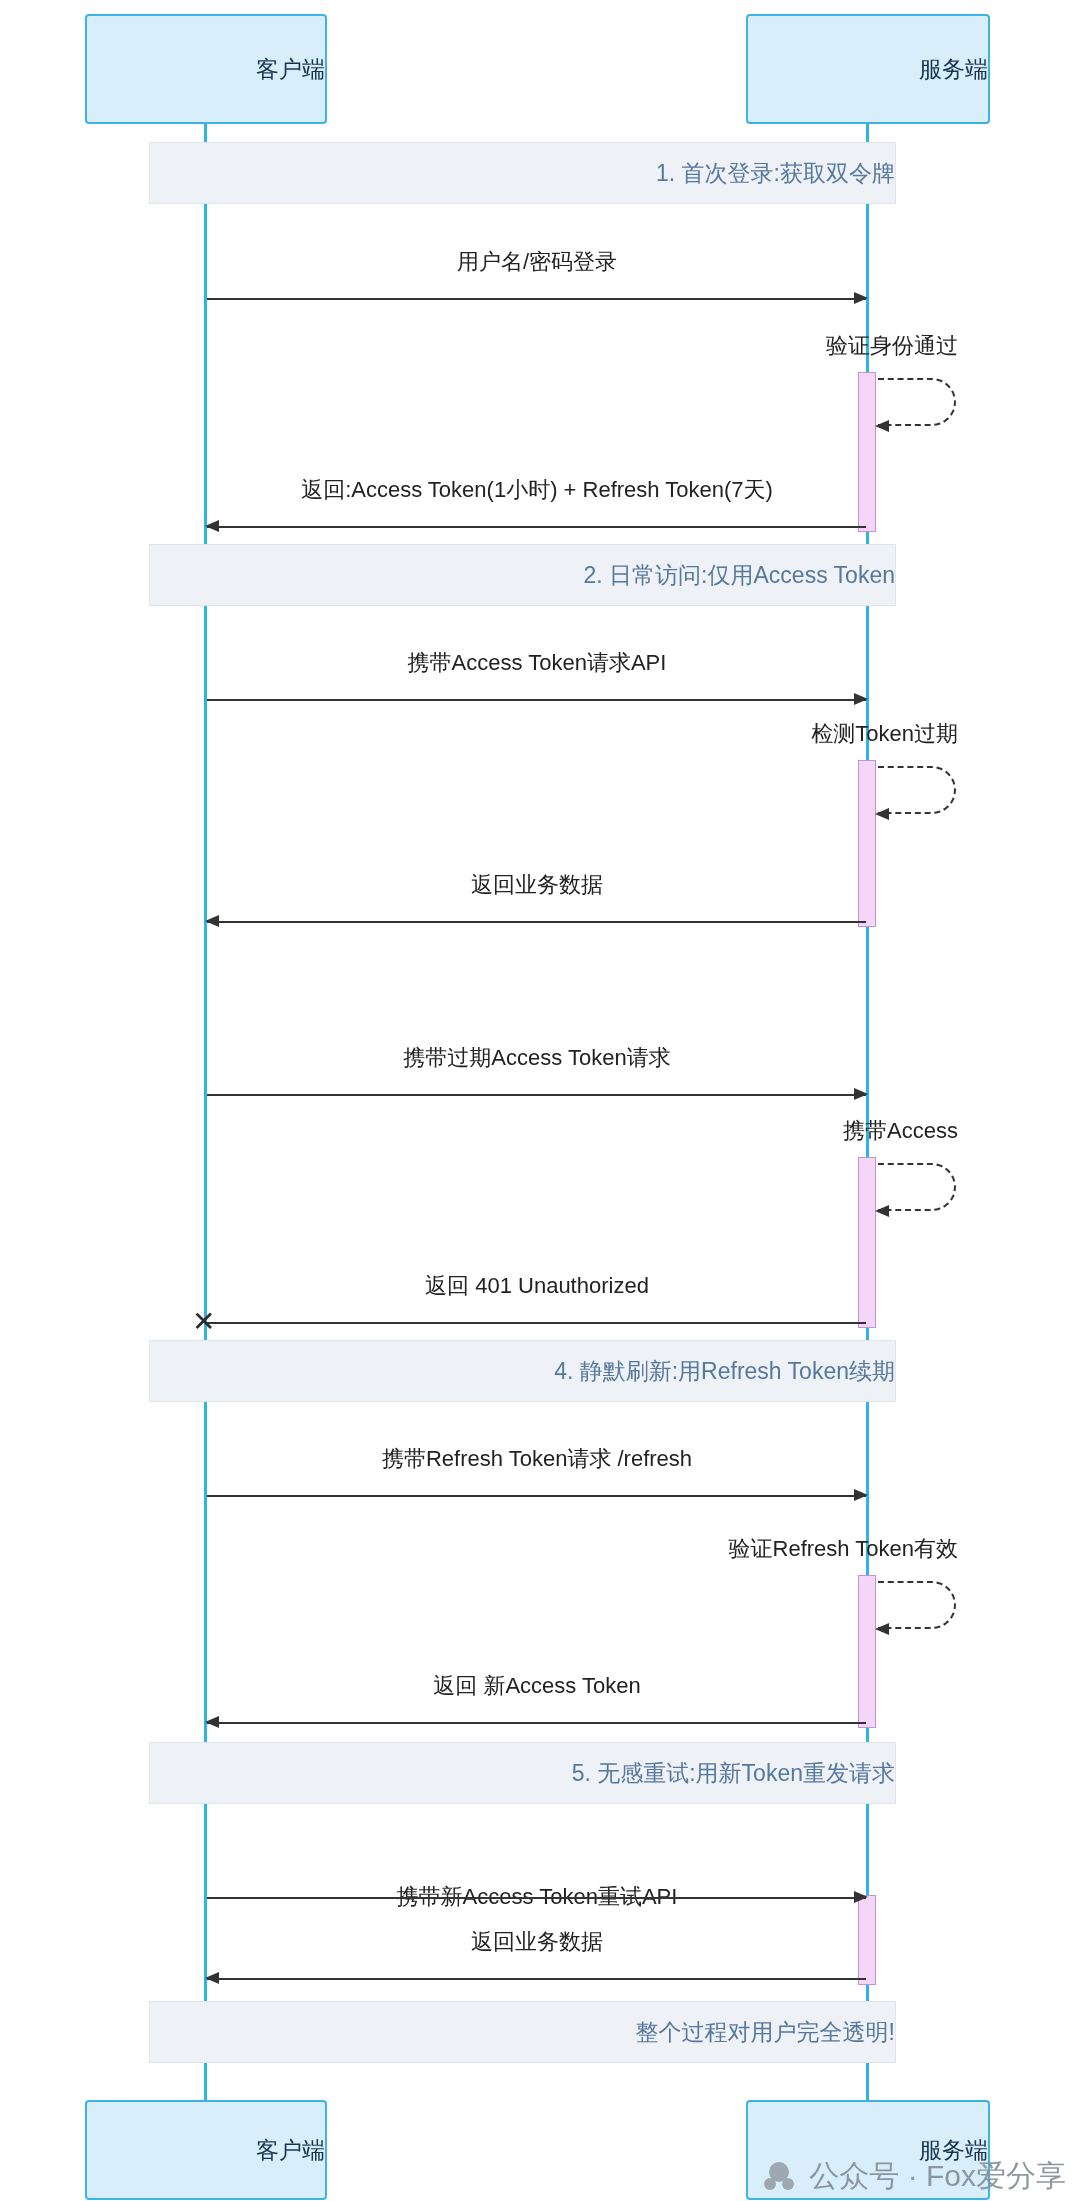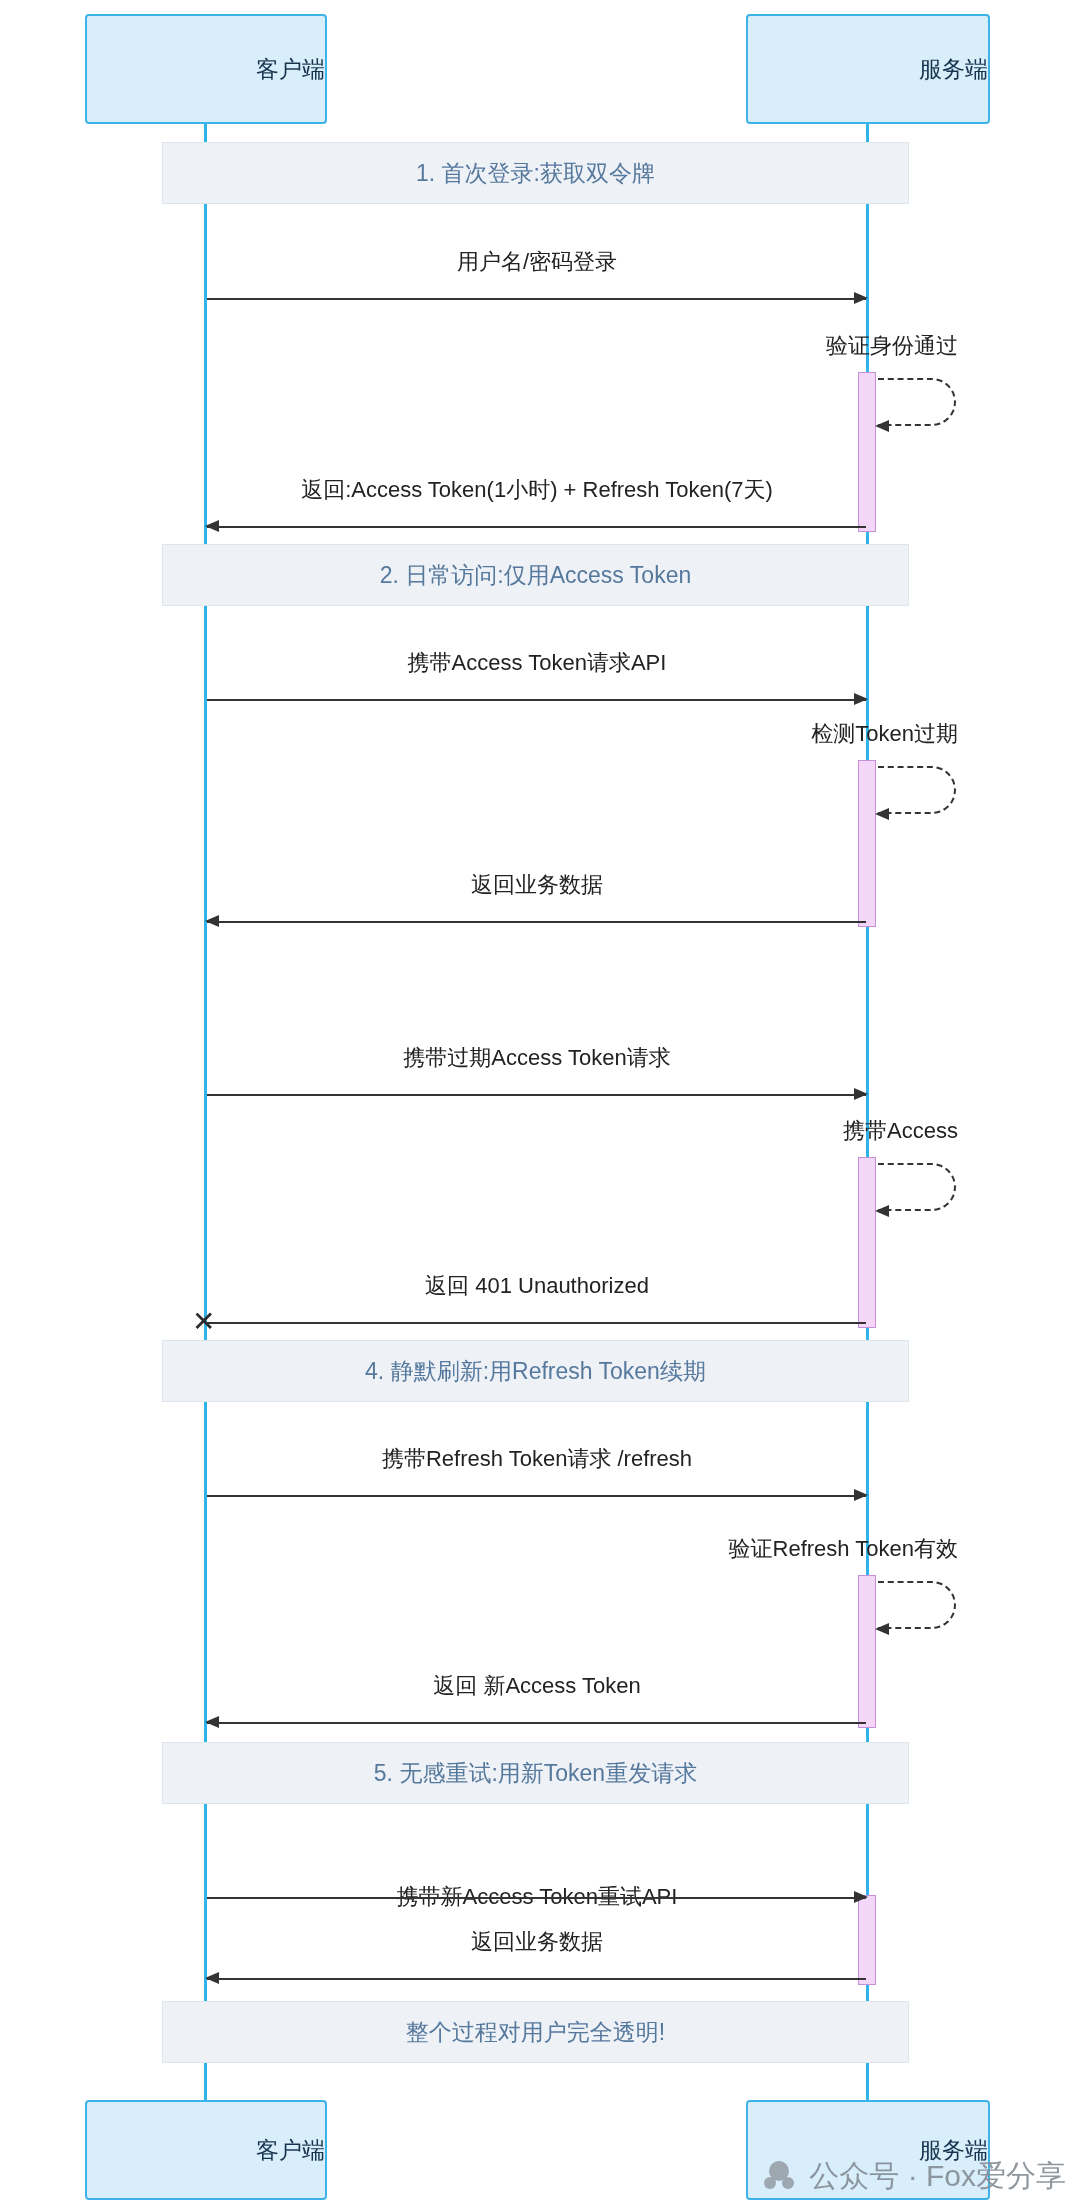--- a/index.html
+++ b/index.html
@@ -11,23 +11,23 @@
   .actor{
     position:absolute;box-sizing:border-box;
     background:#d9eefb;border:2px solid #3db3e8;border-radius:4px;
     display:flex;align-items:center;justify-content:flex-end;
     font-size:23px;color:#17344f;
   }
   
   .lifeline{position:absolute;width:3px;background:#2fb4e9;}
   
   .band{
-    position:absolute;box-sizing:border-box;left:162px;width:747px;height:62px;
+    position:absolute;box-sizing:border-box;left:149px;width:747px;height:62px;
     background:#eef1f6;border:1px solid #dfe5ec;
-    display:flex;align-items:center;justify-content:center;
+    display:flex;align-items:center;justify-content:flex-end;
     font-size:23px;color:#55789d;
   }
   
   .msg-label{position:absolute;height:32px;line-height:32px;font-size:22px;color:#222222;}
   .center{left:206px;width:662px;text-align:center;}
   .rightal{left:500px;width:458px;text-align:right;}
   
   .arrow{position:absolute;left:207px;width:659px;height:0;border-top:2.5px solid #333333;}
   .arrow.right::after{
     content:"";position:absolute;right:-2px;top:-8px;width:0;height:0;
@@ -48,21 +48,21 @@
   }
   
   .activation{
     position:absolute;left:858px;width:18px;box-sizing:border-box;
     background:#f3d6f8;border:1px solid #c490d8;
   }
   
   .cross{position:absolute;font-size:28px;font-weight:bold;color:#2b2b2b;line-height:28px;}
   
   .watermark{
-    position:absolute;top:2156px;right:14px;display:flex;align-items:flex-start;gap:10px;
+    position:absolute;top:2156px;right:14px;display:flex;align-items:flex-end;gap:10px;
     color:rgba(134,142,150,0.92);font-size:30px;
   }
 </style>
 </head>
 <body>
 
 <div class="canvas">
 
   <div class="lifeline" style="left:204px;top:124px;height:1976px;"></div>
   <div class="lifeline" style="left:866px;top:124px;height:1976px;"></div>

